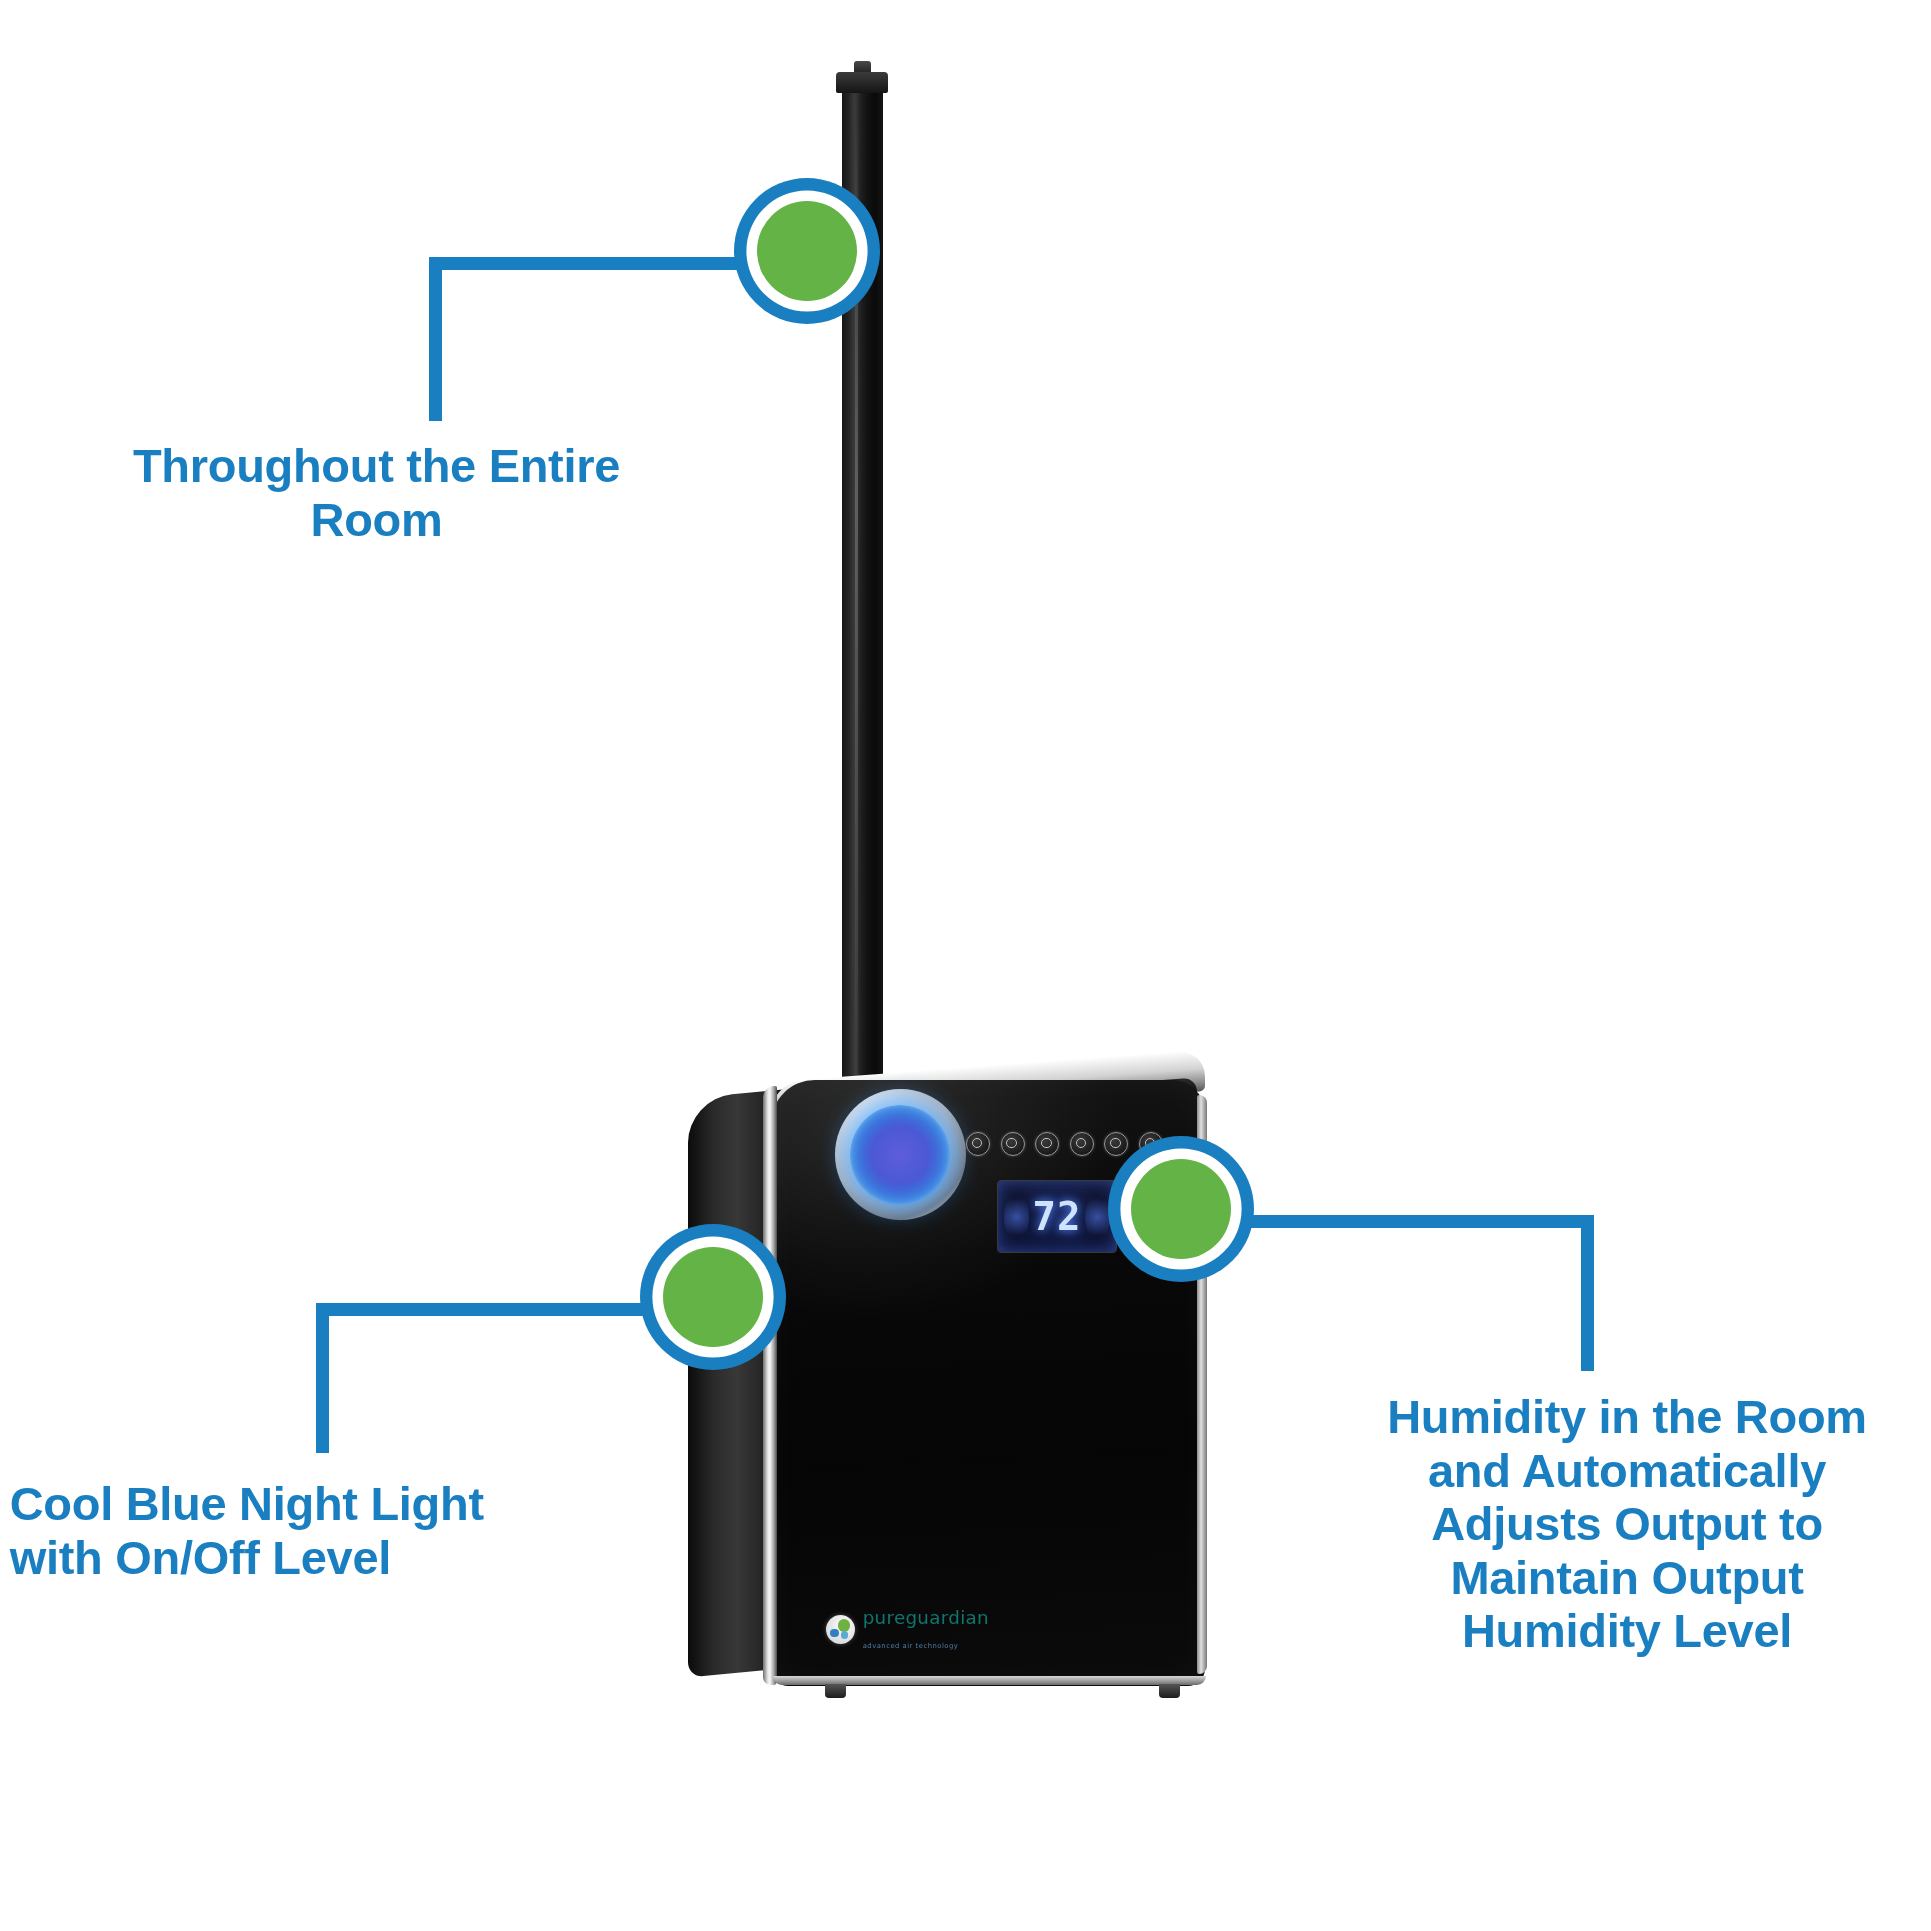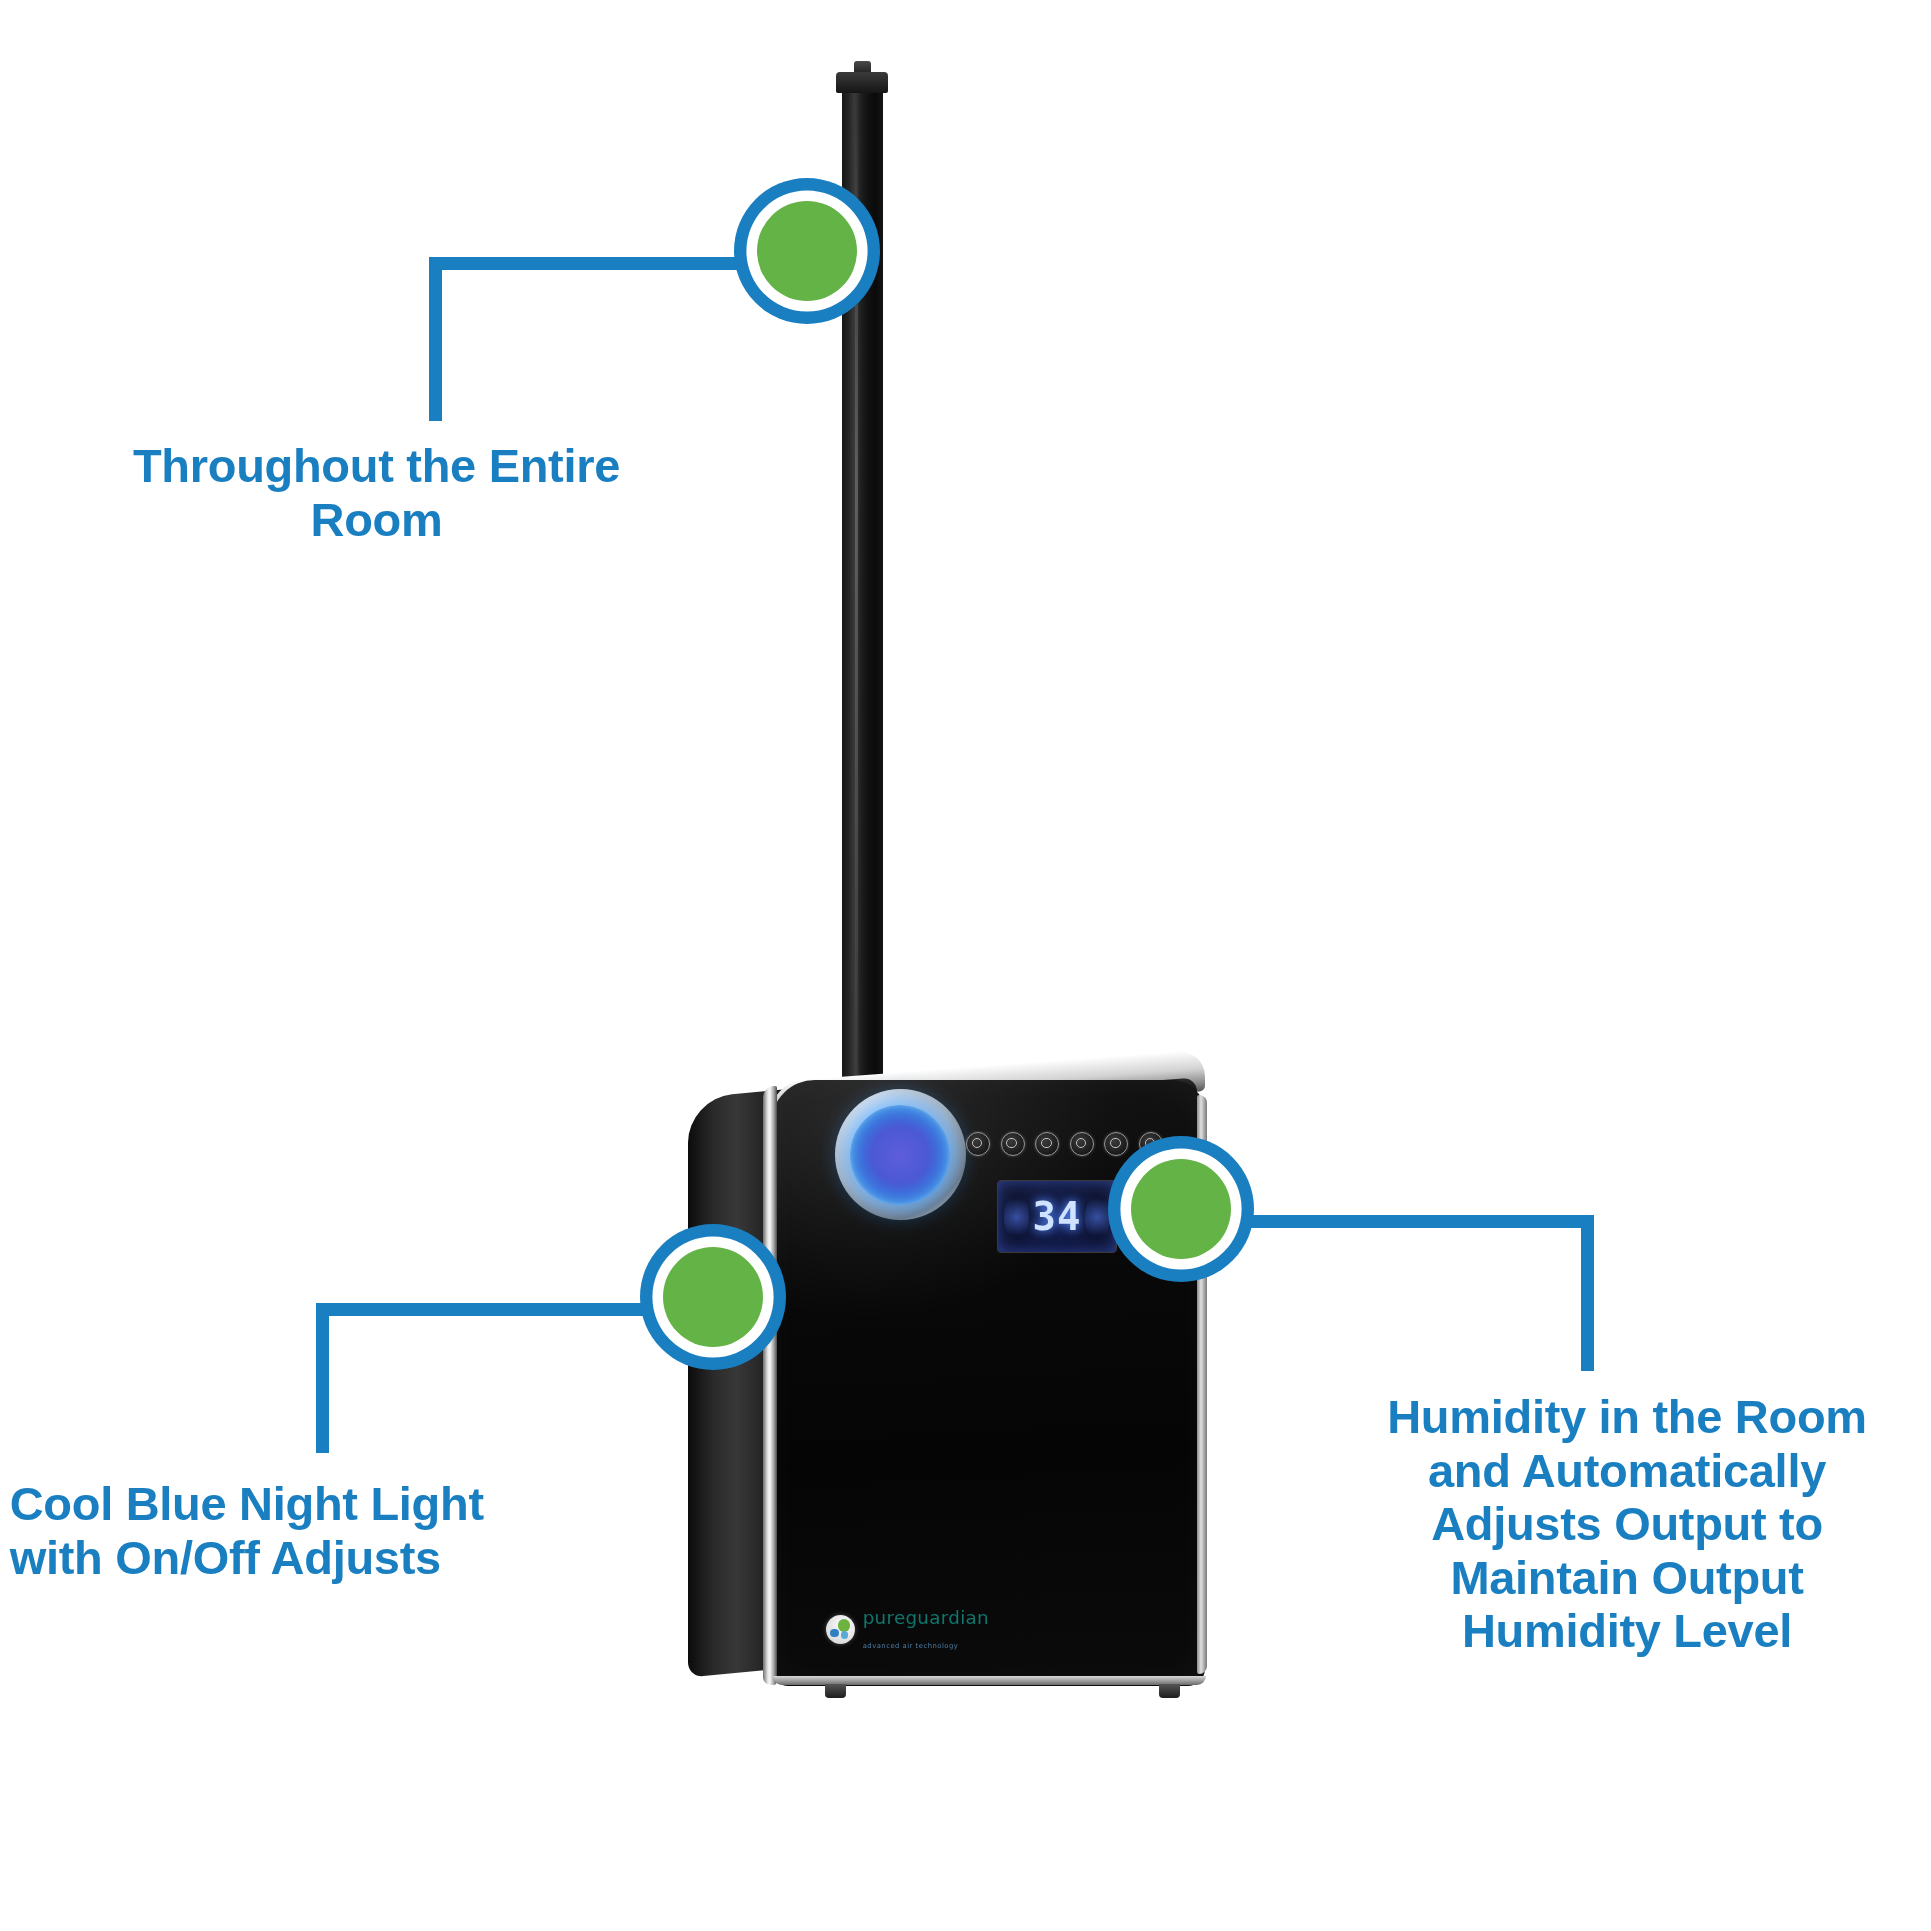--- a/index.html
+++ b/index.html
@@ -246,21 +246,21 @@
       <div class="ctrl-ic"></div>
       <div class="ctrl-ic"></div>
       <div class="ctrl-ic"></div>
       <div class="ctrl-ic"></div>
       <div class="ctrl-ic"></div>
       <div class="ctrl-ic"></div>
     </div>
 
     <div id="lcd">
       <div class="lcd-side" id="lcd-left"></div>
-      <div id="lcd-val">34</div>
+      <div id="lcd-val">72</div>
       <div class="lcd-side" id="lcd-right"></div>
     </div>
 
     <div id="brand">
       <div id="brand-mark">
         <i class="bm1"></i>
           <i class="bm2"></i>
           <i class="bm3"></i>
       </div>
       <div id="brand-text">
@@ -274,21 +274,21 @@
   <div class="marker" style="left:663px;top:1247px;width:100px;height:100px;"></div>
   <div class="marker" style="left:1131px;top:1159px;width:100px;height:100px;"></div>
 
   <div class="callout-text" id="txt-wand">
     <span class="ln">Throughout the Entire</span>
     <span class="ln">Room</span>
   </div>
 
   <div class="callout-text" id="txt-night">
     <span class="ln">Cool Blue Night Light</span>
-    <span class="ln">with On/Off Adjusts</span>
+    <span class="ln">with On/Off Level</span>
   </div>
 
   <div class="callout-text" id="txt-sensor">
     <span class="ln">Humidity in the Room</span>
     <span class="ln">and Automatically</span>
     <span class="ln">Adjusts Output to</span>
     <span class="ln">Maintain Output</span>
     <span class="ln">Humidity Level</span>
   </div>
 

